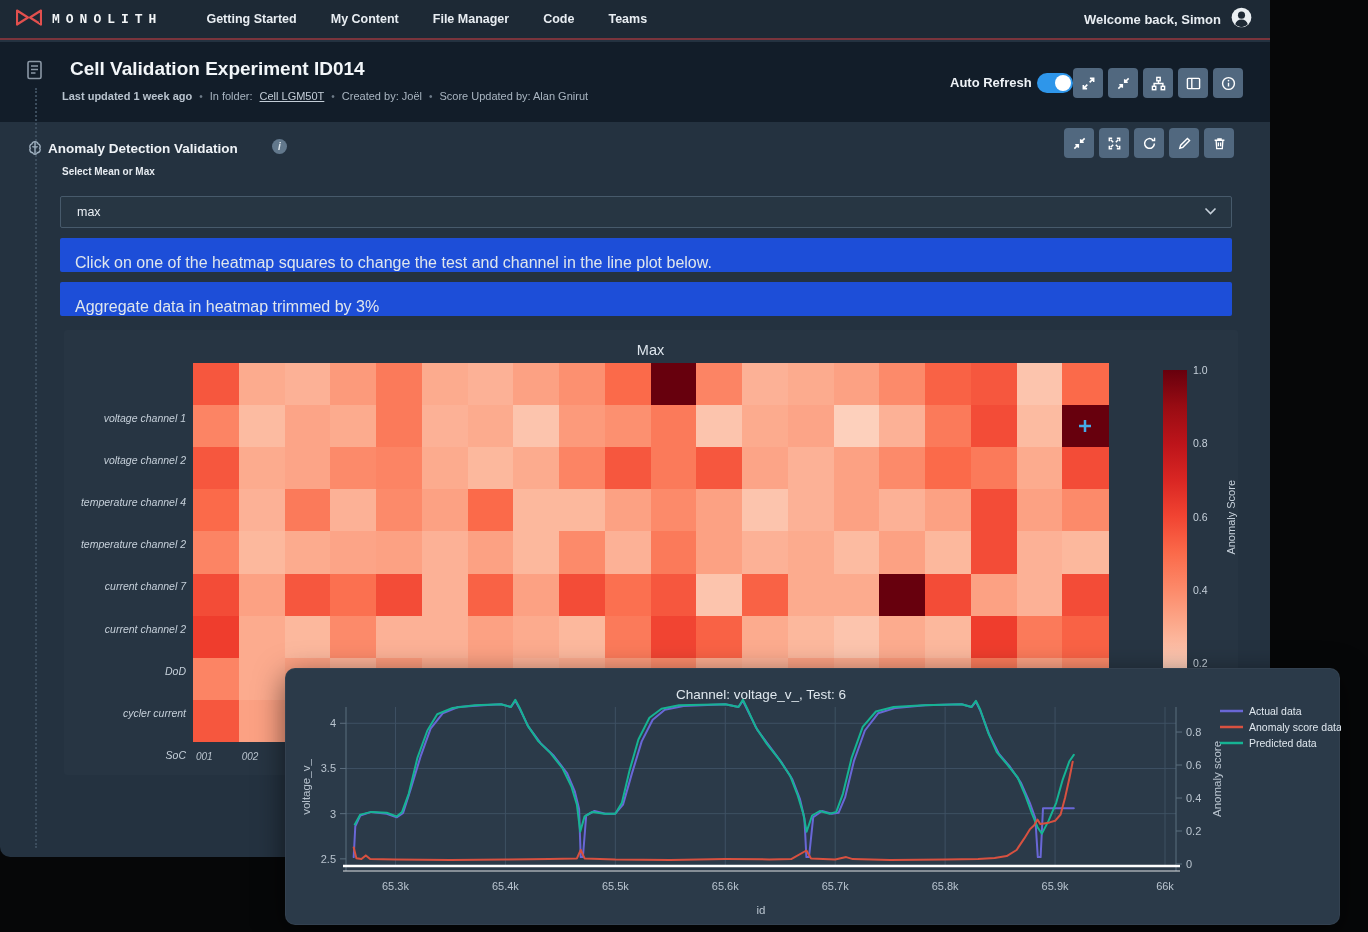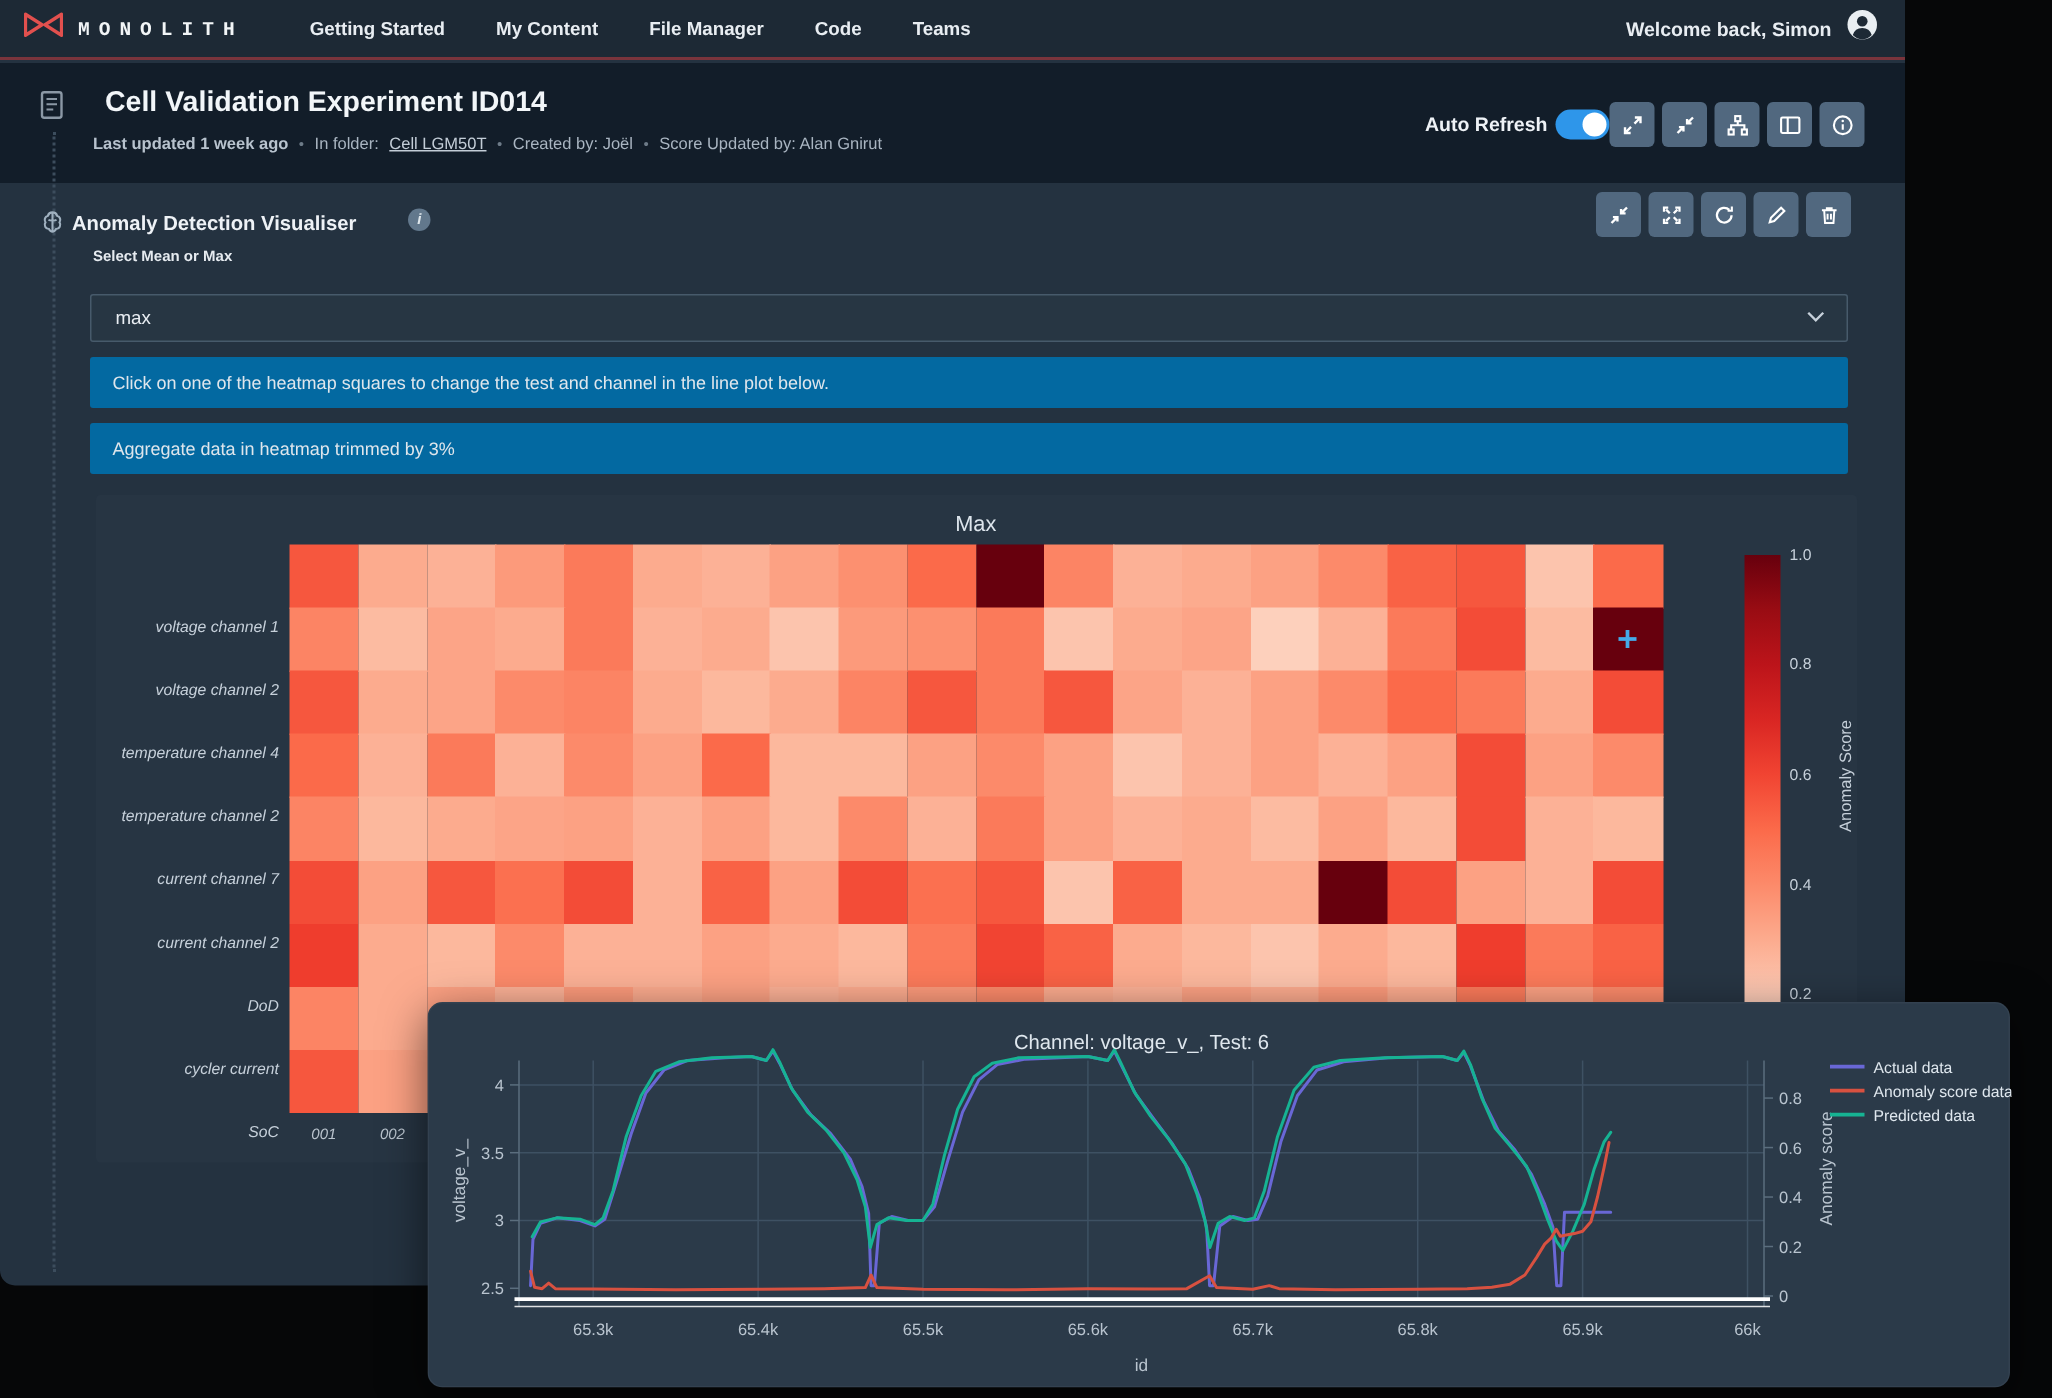--- a/index.html
+++ b/index.html
@@ -42,34 +42,34 @@
   #section-title { position:absolute; left:48px; top:141px; color:#eef2f6; font-size:13.5px; font-weight:bold; }
   #section-info-dot { position:absolute; left:272px; top:139px; width:15px; height:15px; border-radius:50%;
                       background:#62788c; color:#dfe7ec; font-size:10px; font-weight:bold;
                       display:flex; align-items:center; justify-content:center; font-style:italic; }
   #select-label { position:absolute; left:62px; top:166px; color:#e6ebf0; font-size:10px; font-weight:bold; }
   #dropdown { position:absolute; left:60px; top:196px; width:1172px; height:32px; background:#273643;
               border:1px solid #475a6b; border-radius:2px; cursor:pointer;
               display:flex; align-items:center; color:#e9eef3; font-size:12.5px; }
   #dropdown .val { margin-left:16px; }
   #dropdown .chev { margin-left:auto; margin-right:14px; }
-  .info-row { position:absolute; left:60px; width:1172px; background:#0369a1; border-radius:2px;
-              color:#dfe6ec; font-size:12px; display:flex; align-items:center; }
+  .info-row { position:absolute; left:60px; width:1172px; background:#1d4ed8; border-radius:2px;
+              color:#dfe6ec; font-size:16px; display:flex; align-items:flex-end; }
   .info-row span { margin-left:15px; }
   #info-row-1 { top:238px; height:34px; }
   #info-row-2 { top:282px; height:34px; }
 
   
   #heatmap-card { position:absolute; left:64px; top:330px; width:1174px; height:445px;
                   background:#273543; border-radius:3px; }
   #hm-title { position:absolute; left:129px; top:12px; width:915px; text-align:center;
               color:#dde5ec; font-size:14.5px; }
   .hm-row-label { position:absolute; left:0; width:122px; text-align:right; color:#c6d0da;
                   font-size:10.5px; font-style:italic;margin-top:34px; }
-  .hm-col-label { position:absolute; width:40px; text-align:center; color:#b9c3cd;
+  .hm-col-label { position:absolute; width:40px; text-align:left; color:#b9c3cd;
                   font-size:10px; font-style:italic; }
   .hm-cell { position:absolute; cursor:pointer; }
   #hm-plus { position:absolute; }
   #colorbar { position:absolute; width:24px; }
   .cb-tick { position:absolute; color:#c6d0da; font-size:10.5px; }
   #cb-label { position:absolute; color:#c6d0da; font-size:11px; writing-mode:vertical-rl; transform:rotate(180deg); }
 
   
   #panel { position:absolute; left:285px; top:668px; width:1055px; height:257px;
            background:#2b3a49; border-radius:10px; box-shadow:0 8px 30px rgba(0,0,0,.55);
@@ -177,21 +177,21 @@
     </div>
 
     <div id="dotted-line"></div>
 
     <span style="position:absolute;left:26px;top:139px">
       <svg width="18" height="18" viewBox="0 0 18 18" fill="none" stroke="#9fb0bf" stroke-width="1.4">
         <path d="M9 2.6a3.2 3.2 0 0 0-3.1 2.3 2.8 2.8 0 0 0-1.6 4.3 2.9 2.9 0 0 0 2.3 4.5c.5 1 1.4 1.7 2.4 1.7s1.9-.7 2.4-1.7a2.9 2.9 0 0 0 2.3-4.5 2.8 2.8 0 0 0-1.6-4.3A3.2 3.2 0 0 0 9 2.6z"></path>
         <path d="M9 3v12M6.3 7.5c1 .7 4.4.7 5.4 0"></path>
       </svg>
     </span>
-    <div id="section-title">Anomaly Detection Visualiser</div>
+    <div id="section-title">Anomaly Detection Validation</div>
     <div id="section-info-dot">i</div>
 
     <button class="btn" style="left:1064px;top:128px">
       <span>
           <svg width="15" height="15" viewBox="0 0 16 16" fill="none" stroke="#fff" stroke-width="1.7">
             <path d="M13.5 2.5L9.3 6.7M9.3 3.5v3.2h3.2M2.5 13.5l4.2-4.2M6.7 12.5V9.3H3.5"></path>
           </svg>
         </span>
     </button>
     <button class="btn" style="left:1099px;top:128px">

